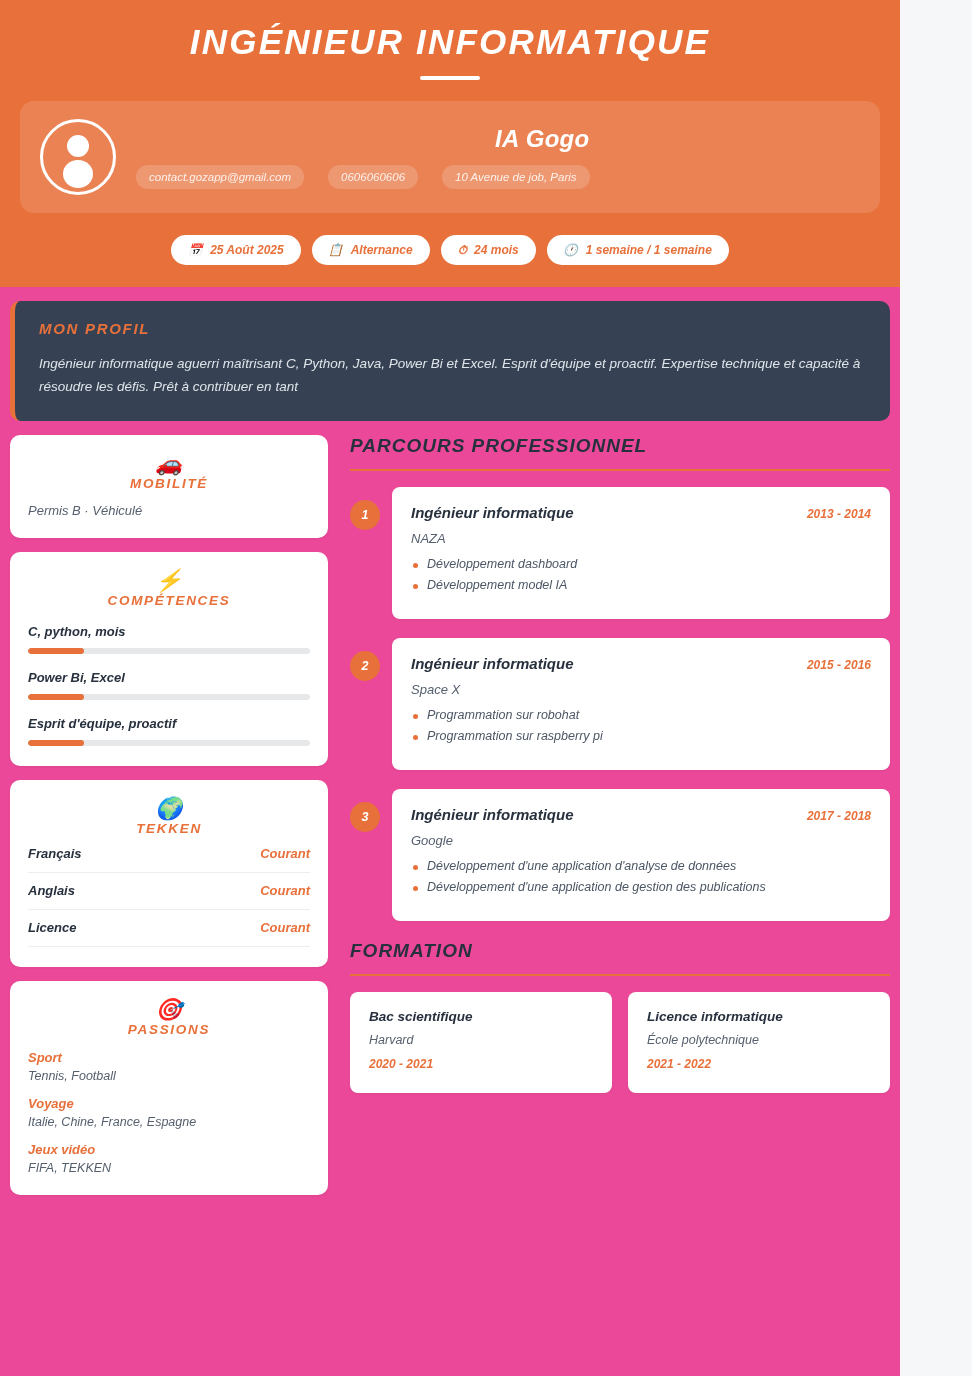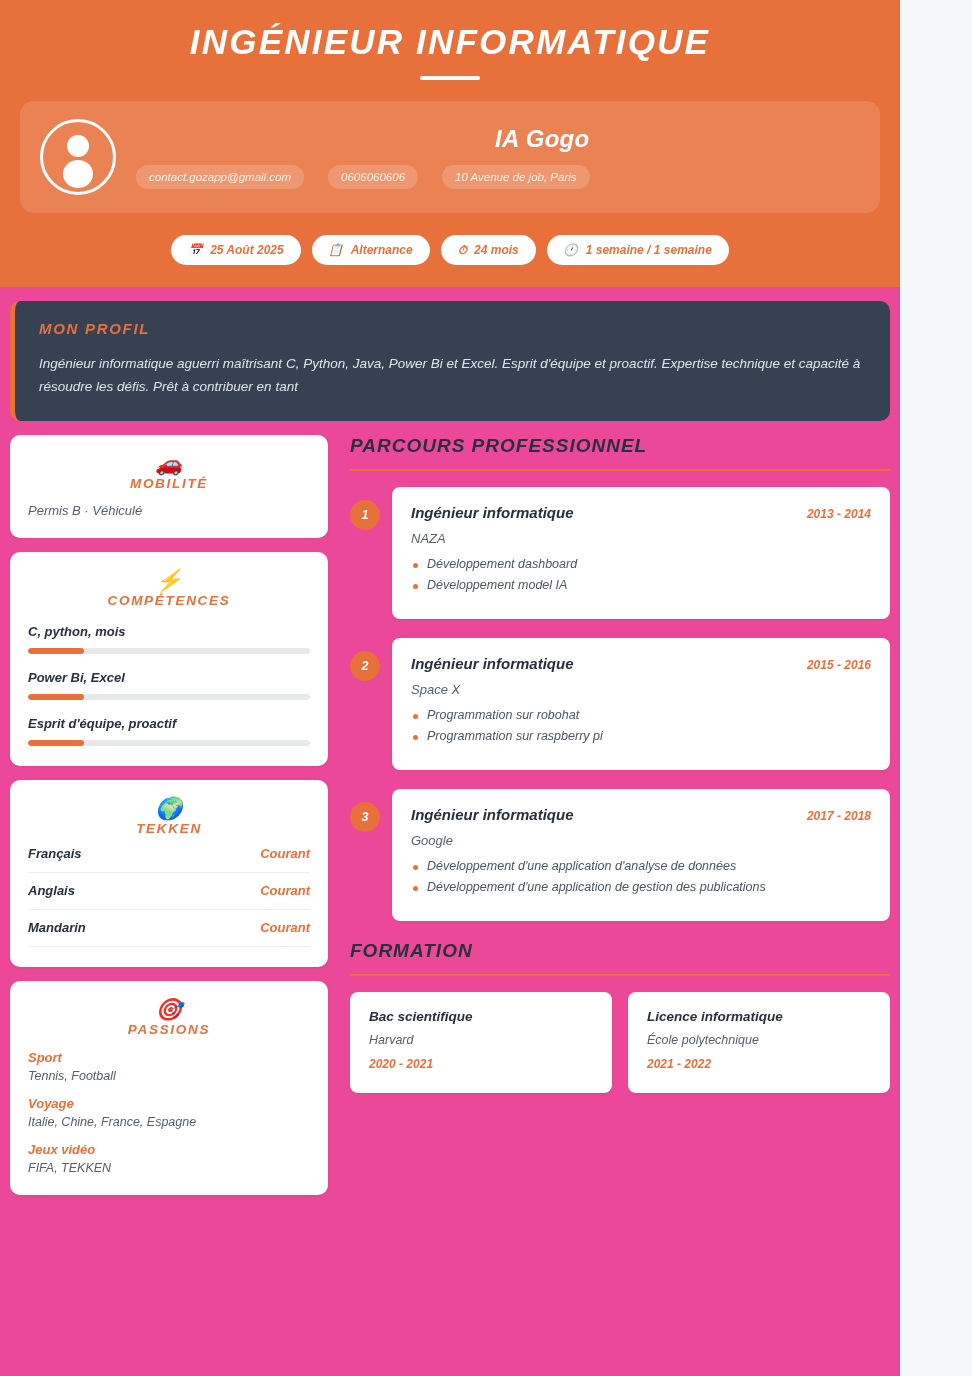--- a/index.html
+++ b/index.html
@@ -340,21 +340,21 @@
 
         <div class="lang-row">
           <span class="lang-name">Français</span>
           <span class="lang-level">Courant</span>
         </div>
         <div class="lang-row">
           <span class="lang-name">Anglais</span>
           <span class="lang-level">Courant</span>
         </div>
         <div class="lang-row">
-          <span class="lang-name">Mandarin</span>
+          <span class="lang-name">Licence</span>
           <span class="lang-level">Courant</span>
         </div>
       </div>
 
       <div class="card">
         <div class="card-emoji">🎯</div>
         <div class="card-title">PASSIONS</div>
 
         <div class="passion">
           <div class="passion-title">Sport</div>

